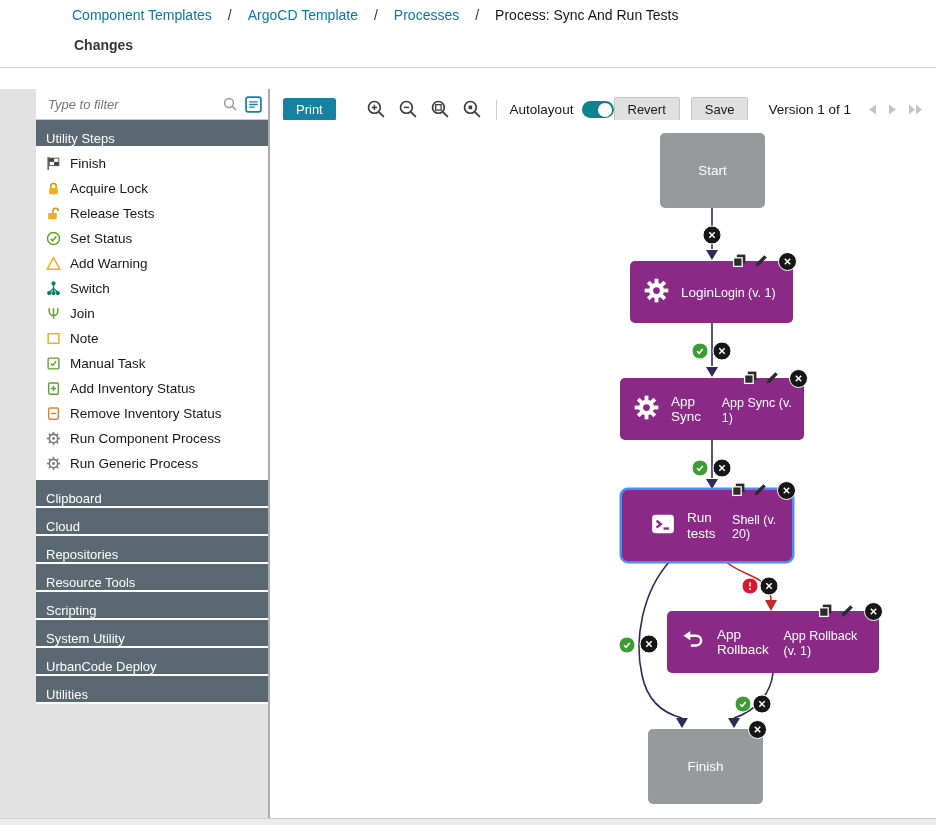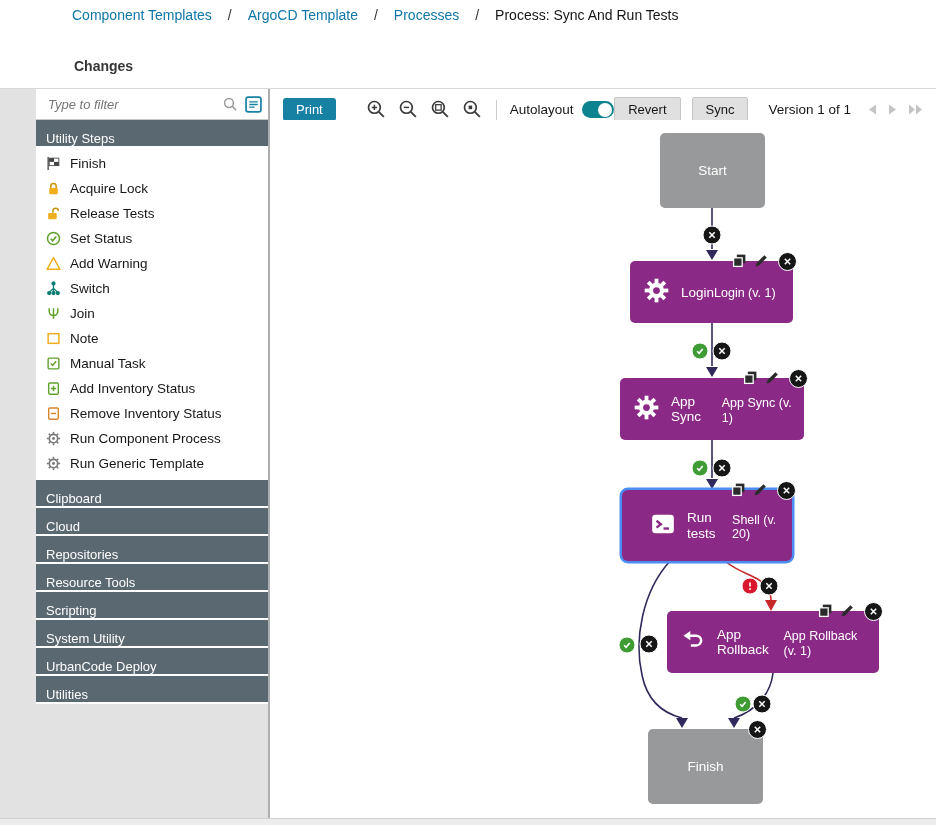--- a/index.html
+++ b/index.html
@@ -3,21 +3,21 @@
 <meta charset="utf-8">
 <style>
   * { box-sizing: border-box; }
   html,body { margin:0; padding:0; }
   body {
     width:936px; height:825px; position:relative; overflow:hidden;
     font-family:"Liberation Sans", sans-serif; background:#fff; color:#161616;
   }
 
   
-  .header { position:absolute; top:0; left:0; right:0; height:89px; background:#fff; border-bottom:1px solid #d8d8d8; }
+  .header { position:absolute; top:0; left:0; right:0; height:68px; background:#fff; border-bottom:1px solid #d8d8d8; }
   .breadcrumb { position:absolute; top:7px; left:72px; display:flex; gap:16px; align-items:center; font-size:14px; }
   .crumb-link { color:#0e76a8; cursor:pointer; white-space:nowrap; }
   .crumb-sep { color:#333; }
   .crumb-current { color:#161616; }
   .tabs { position:absolute; left:72px; bottom:0; display:flex; gap:50px;flex-direction:column; }
   .tab { font-size:14px; font-weight:bold; color:#363636; padding:8px 2px 10px 2px; cursor:pointer; border-bottom:4px solid transparent; }
   .tab.active { color:#1273b0; border-bottom-color:#16557f; }
 
   
   .sidebar { position:absolute; top:89px; left:0; width:270px; bottom:7px; background:#e2e2e2; border-right:2px solid #adadad;padding-left:36px; }
@@ -244,21 +244,21 @@
               <line x1="0.8" y1="7" x2="2.6" y2="7"></line>
               <line x1="11.4" y1="7" x2="13.2" y2="7"></line>
               <line x1="2.6" y1="2.6" x2="3.9" y2="3.9"></line>
               <line x1="10.1" y1="10.1" x2="11.4" y2="11.4"></line>
               <line x1="11.4" y1="2.6" x2="10.1" y2="3.9"></line>
               <line x1="3.9" y1="10.1" x2="2.6" y2="11.4"></line>
             </g>
             <circle cx="7" cy="7" r="1.3" fill="#777"></circle>
           </svg>
         </span>
-      <span>Run Generic Template</span>
+      <span>Run Generic Process</span>
     </div>
   </div>
 
   <div class="section-header">
       <span>Clipboard</span>
     </div>
   <div class="section-header">
       <span>Cloud</span>
     </div>
   <div class="section-header">
@@ -312,21 +312,21 @@
           <rect x="6.3" y="6.3" width="3.4" height="3.4" fill="#3a3a3a"></rect>
         </svg>
       </button>
   </div>
   <div class="vsep"></div>
   <span class="autolayout-label">Autolayout</span>
   <div class="toggle">
       <div class="toggle-knob"></div>
     </div>
   <button class="btn-gray btn-revert">Revert</button>
-  <button class="btn-gray btn-save">Sync</button>
+  <button class="btn-gray btn-save">Save</button>
   <span class="version-label">Version 1 of 1</span>
   <div class="pager">
     <span>
         <svg width="11" height="13" viewBox="0 0 11 13">
           <polygon points="9,1.5 2,6.5 9,11.5" fill="#c4c4c4"></polygon>
         </svg>
       </span>
     <span>
         <svg width="11" height="13" viewBox="0 0 11 13">
           <polygon points="2,1.5 9,6.5 2,11.5" fill="#c4c4c4"></polygon>

